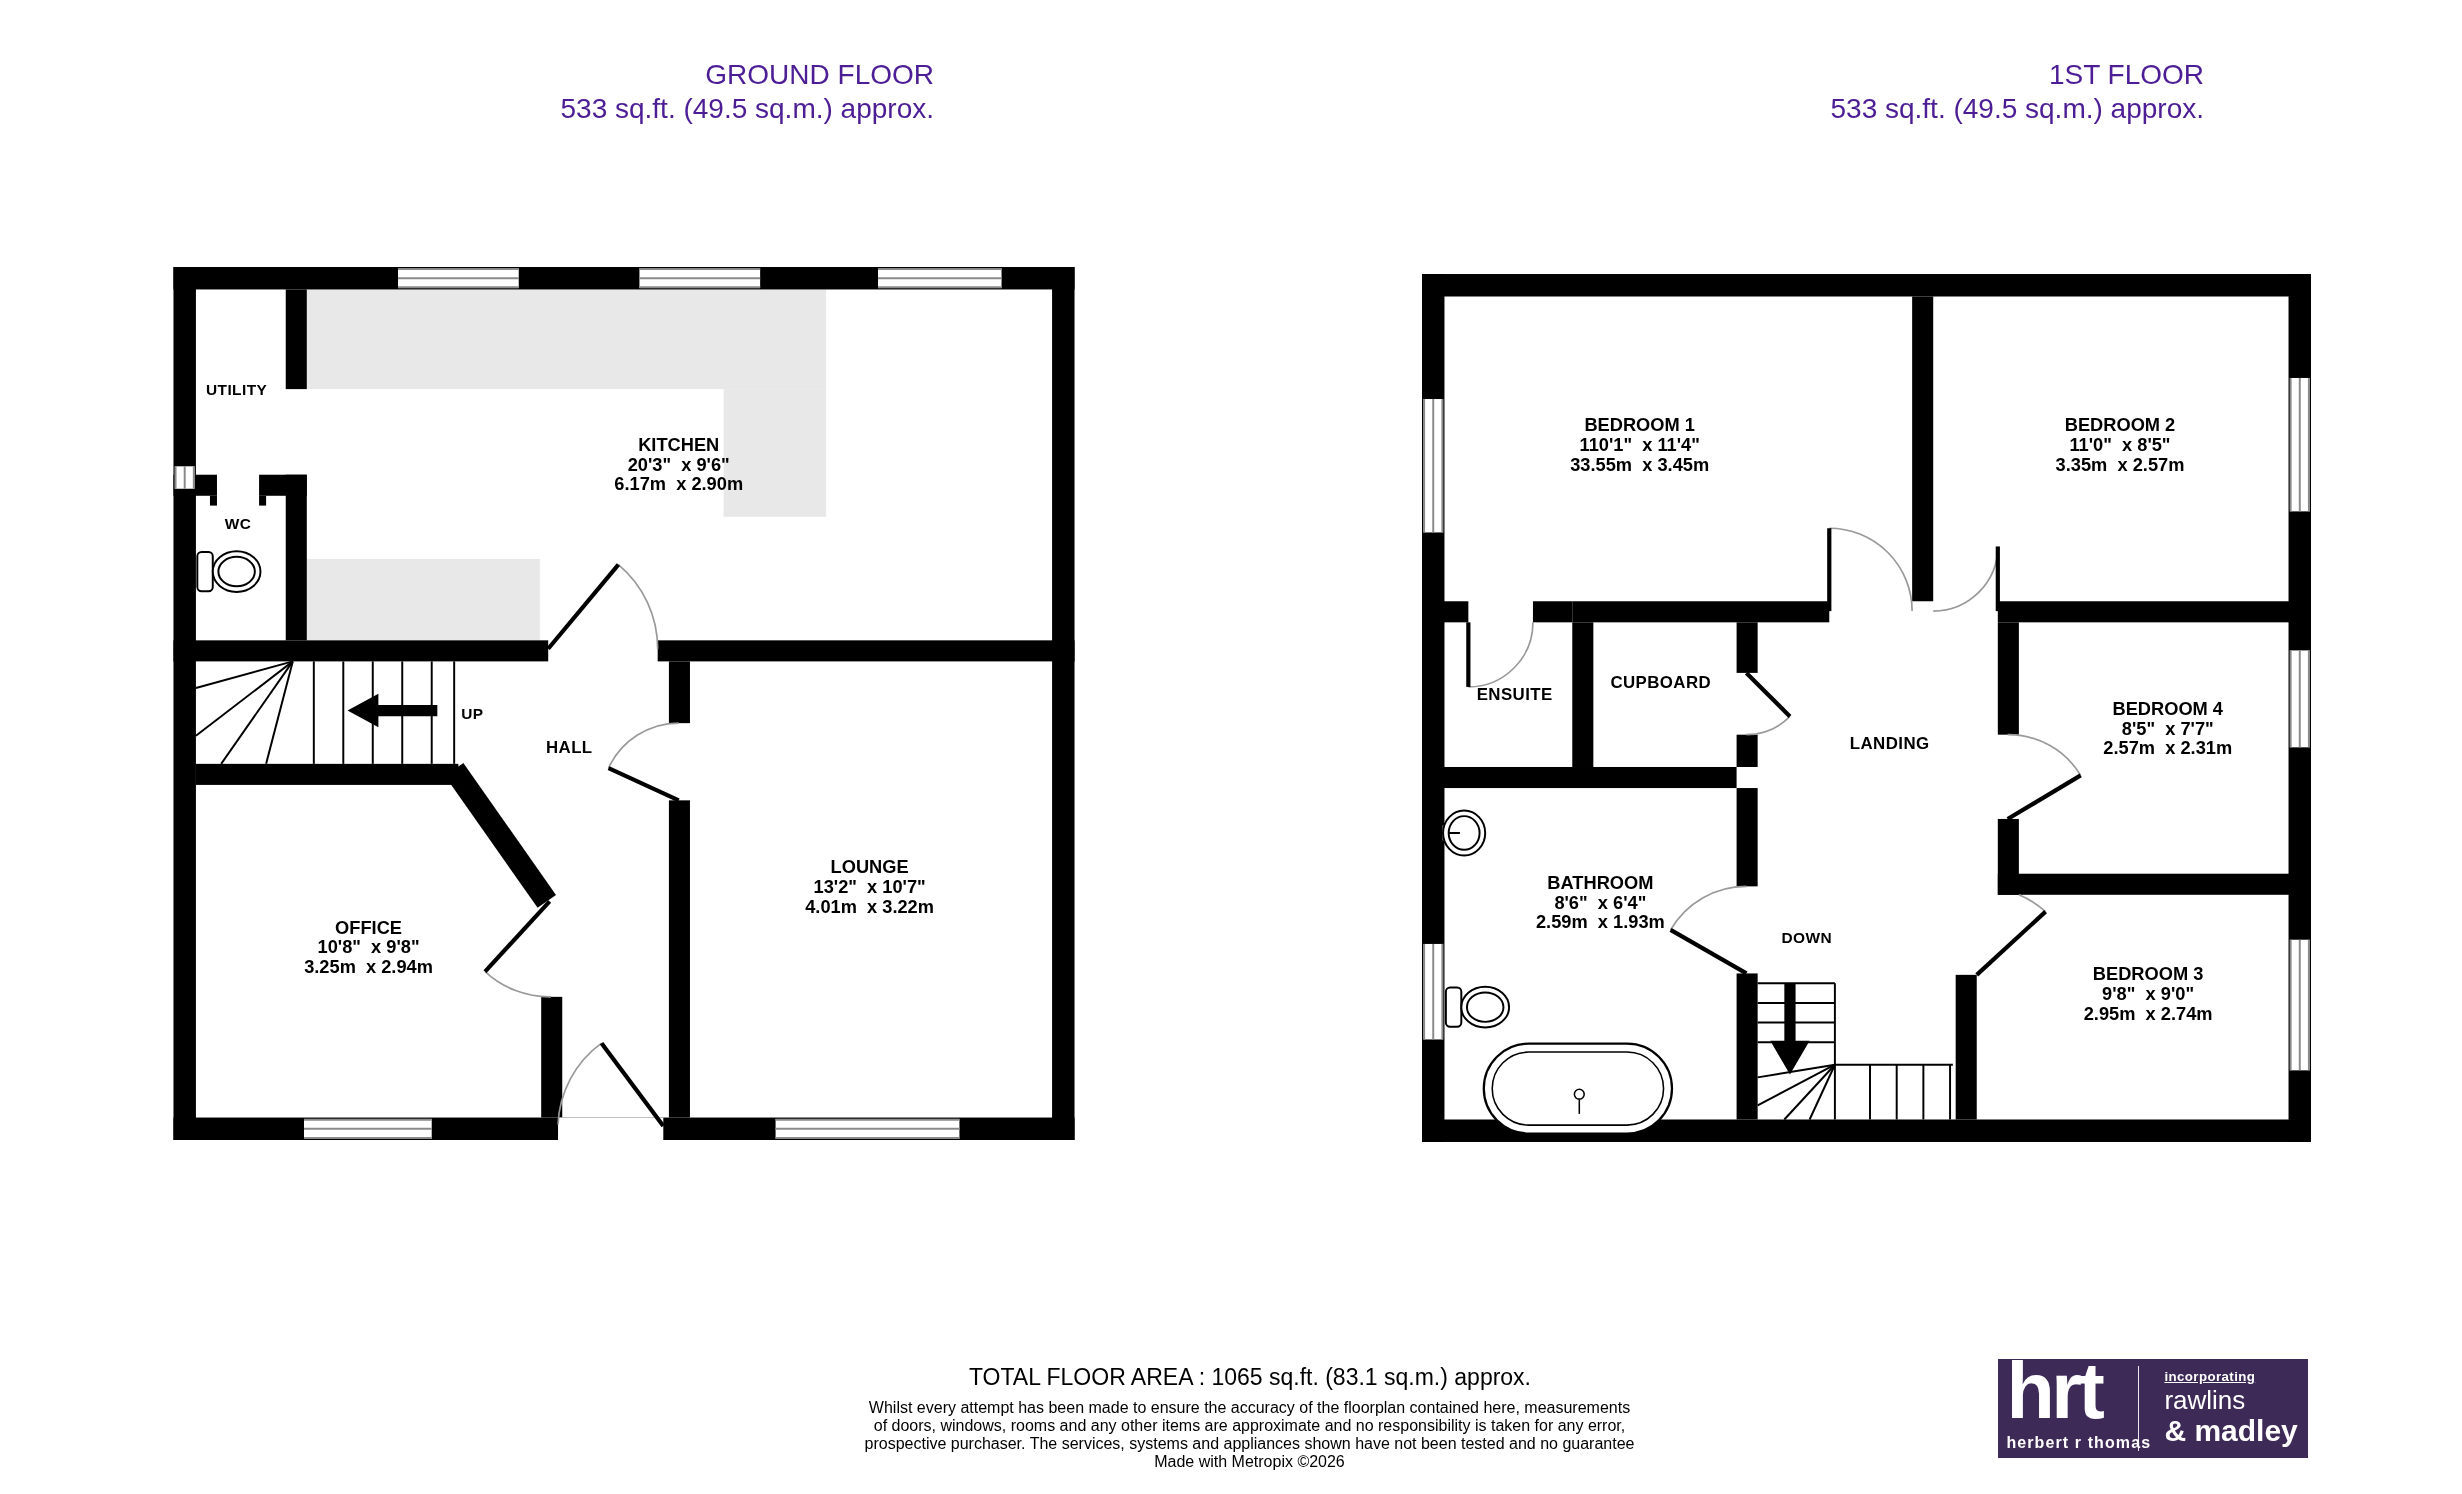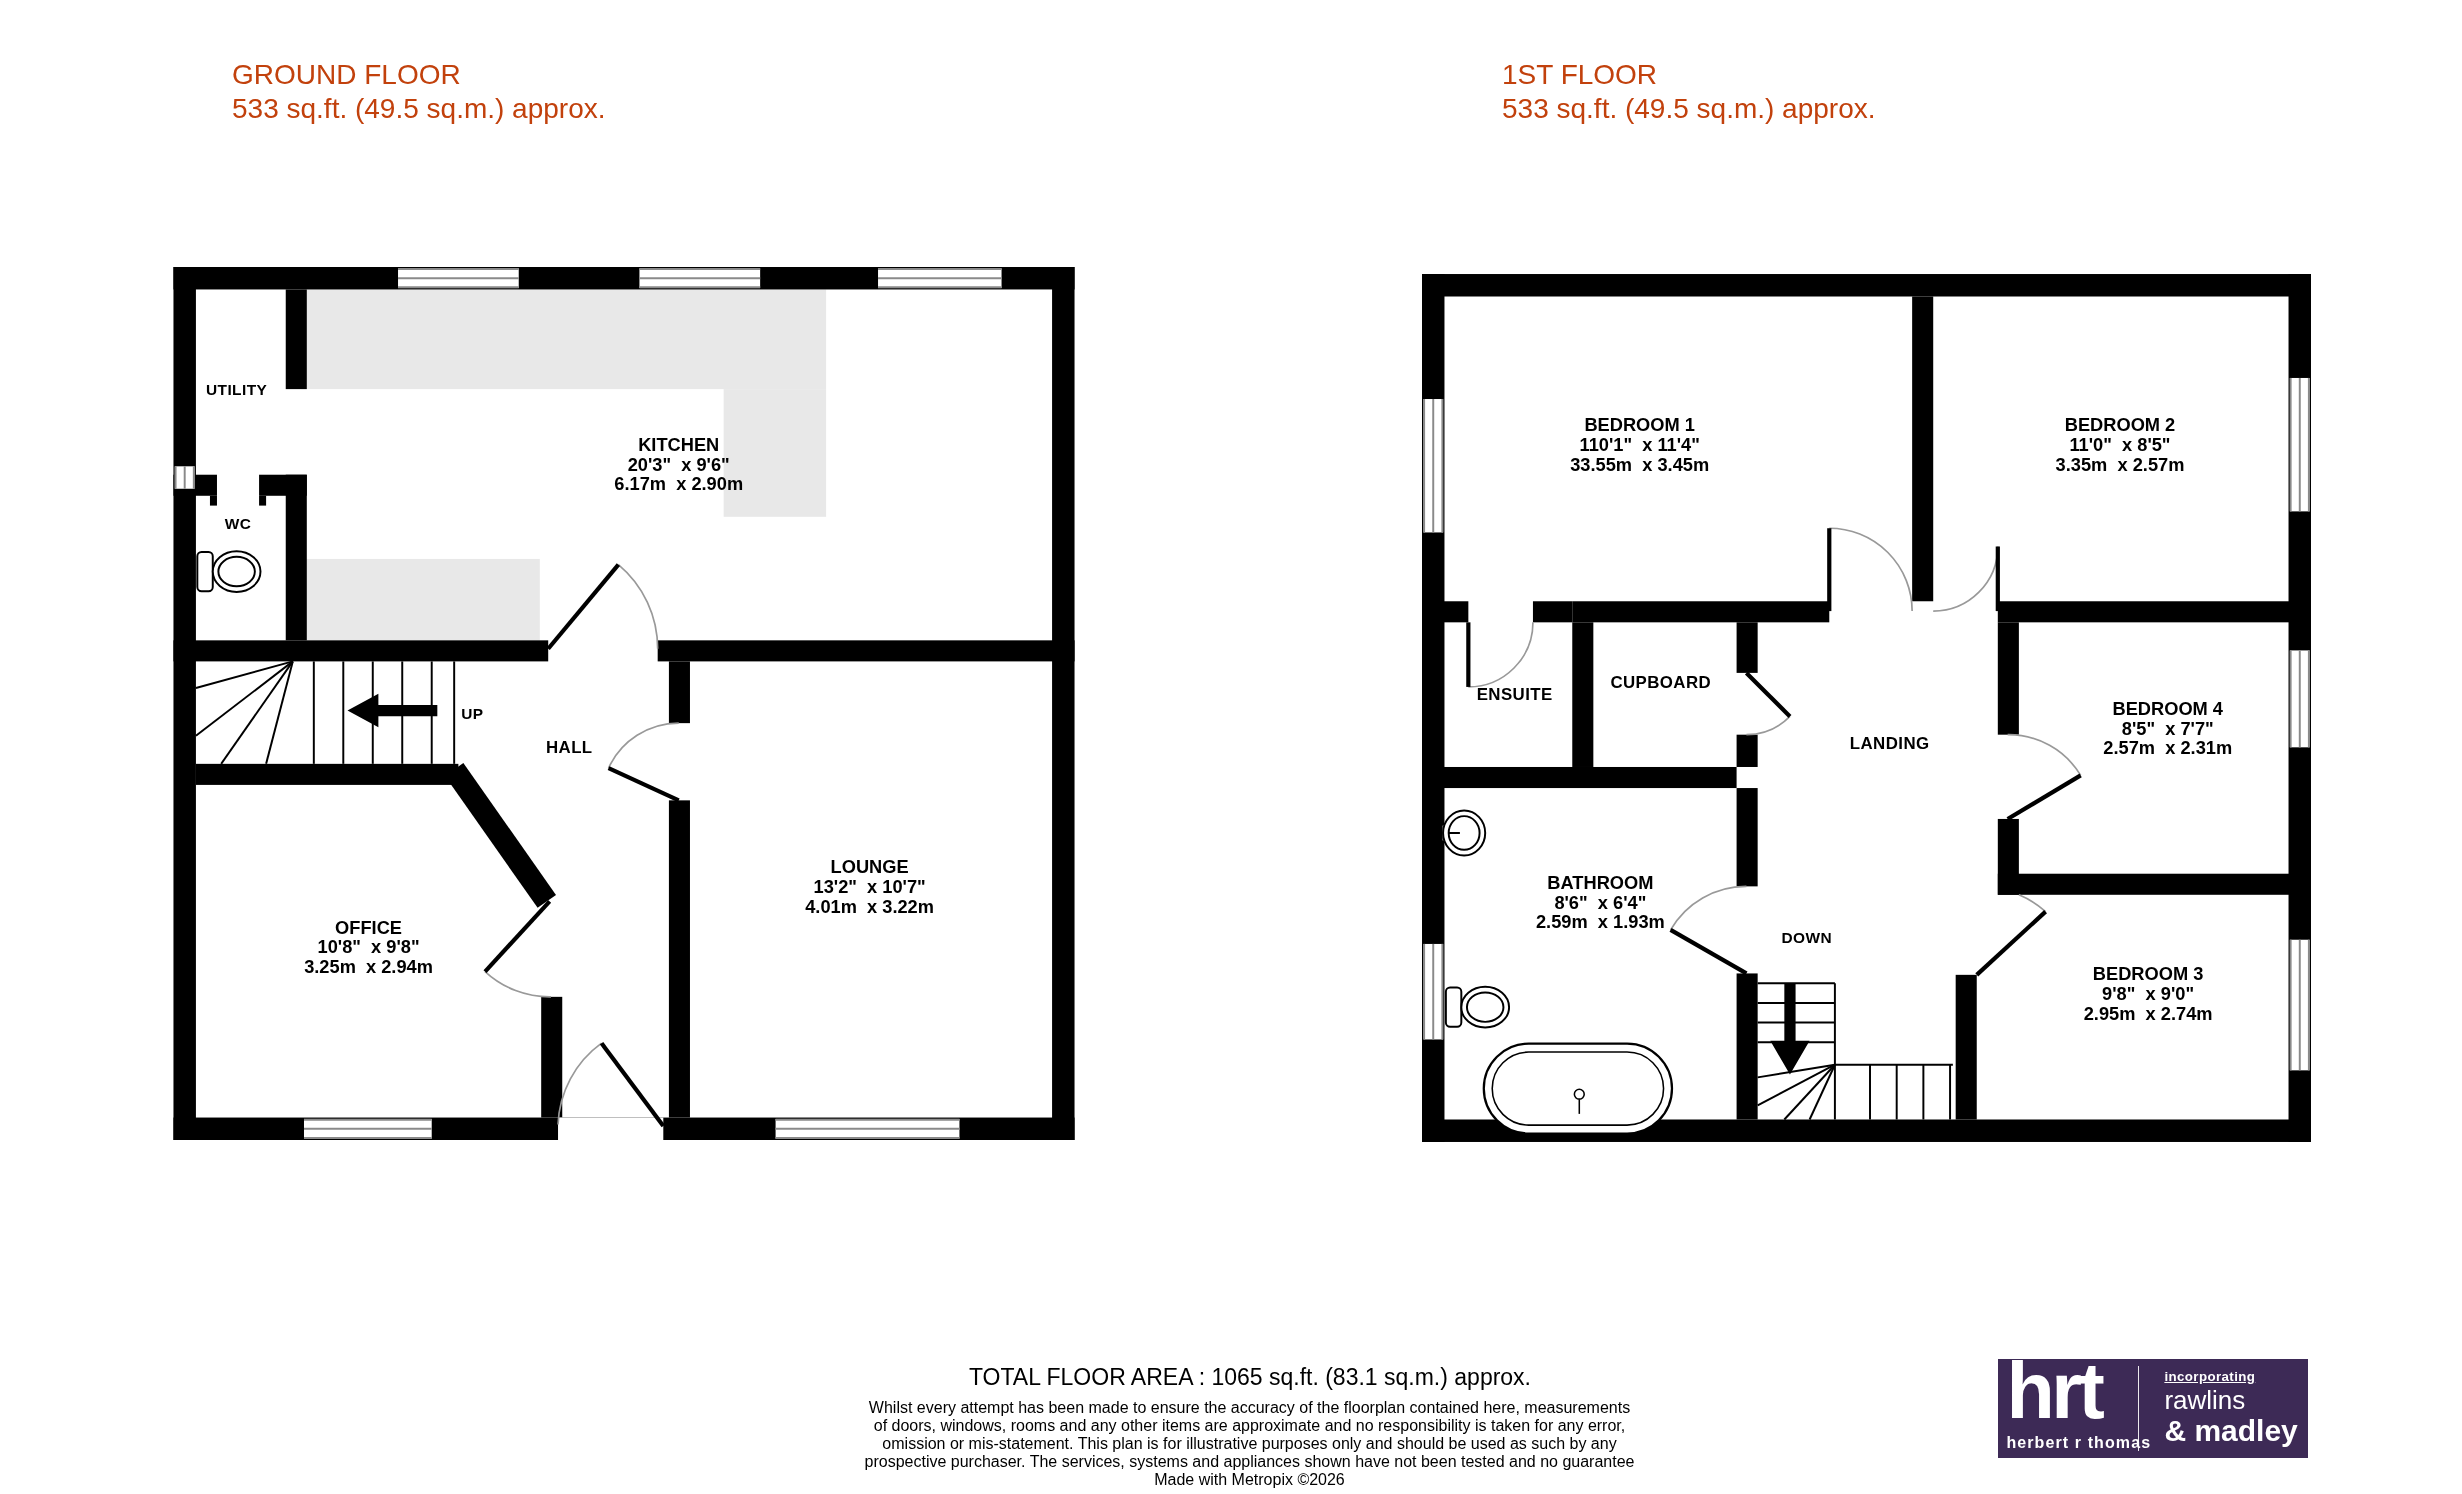--- a/index.html
+++ b/index.html
@@ -1,18 +1,18 @@
 <!DOCTYPE html>
 <html style="font-size:11.2px"><head>
 <meta charset="utf-8">
 <style>
   html,body{margin:0;padding:0;background:#ffffff;}
   .page{position:relative;width:2462px;height:1495px;background:#ffffff;overflow:hidden;
         font-family:"Liberation Sans",sans-serif;color:#000;}
-  .floor-title{position:absolute;width:702px;text-align:left;font-size:28px;line-height:34px;color:#c2410c;}
+  .floor-title{position:absolute;width:702px;text-align:right;font-size:28px;line-height:34px;color:#4c1d95;}
   svg.plan{position:absolute;}
   svg text{font-family:"Liberation Sans",sans-serif;font-weight:bold;fill:#000;text-anchor:middle;}
   .room{font-size:13px;}
   .dims{font-size:13px;}
   .small{font-size:11px;letter-spacing:.3px;}
   .mid{font-size:12px;letter-spacing:.3px;}
   .footer-total{position:absolute;left:899px;top:1364px;width:702px;text-align:center;font-size:23px;line-height:27px;}
   .disclaimer{position:absolute;left:793px;top:1399px;width:913px;text-align:center;font-size:16px;line-height:18px;}
   .logo{position:absolute;left:1998px;top:1359px;width:310px;height:99px;display:flex;color:#fff;}
   .logo-left{position:relative;width:140px;flex:0 0 auto;}
@@ -280,21 +280,20 @@
     <text class="small" x="274" y="476">DOWN</text>
     <text class="room" x="517" y="503">BEDROOM 3</text>
     <text class="dims" x="517" y="517">9'8"&nbsp; x 9'0"</text>
     <text class="dims" x="517" y="531">2.95m&nbsp; x 2.74m</text>
   </svg>
 
   <div class="footer-total">TOTAL FLOOR AREA : 1065 sq.ft. (83.1 sq.m.) approx.</div>
   <div class="disclaimer">
     <div>Whilst every attempt has been made to ensure the accuracy of the floorplan contained here, measurements</div>
     <div>of doors, windows, rooms and any other items are approximate and no responsibility is taken for any error,</div>
-    <div>omission or mis-statement. This plan is for illustrative purposes only and should be used as such by any</div>
     <div>prospective purchaser. The services, systems and appliances shown have not been tested and no guarantee</div>
     <div>Made with Metropix ©2026</div>
   </div>
 
   <div class="logo" style="background: rgb(61, 42, 86);">
     <div class="logo-left">
       <div class="hrt-big">hrt</div>
       <div class="hrt-sub">herbert r thomas</div>
     </div>
     <div class="logo-divider"></div>

